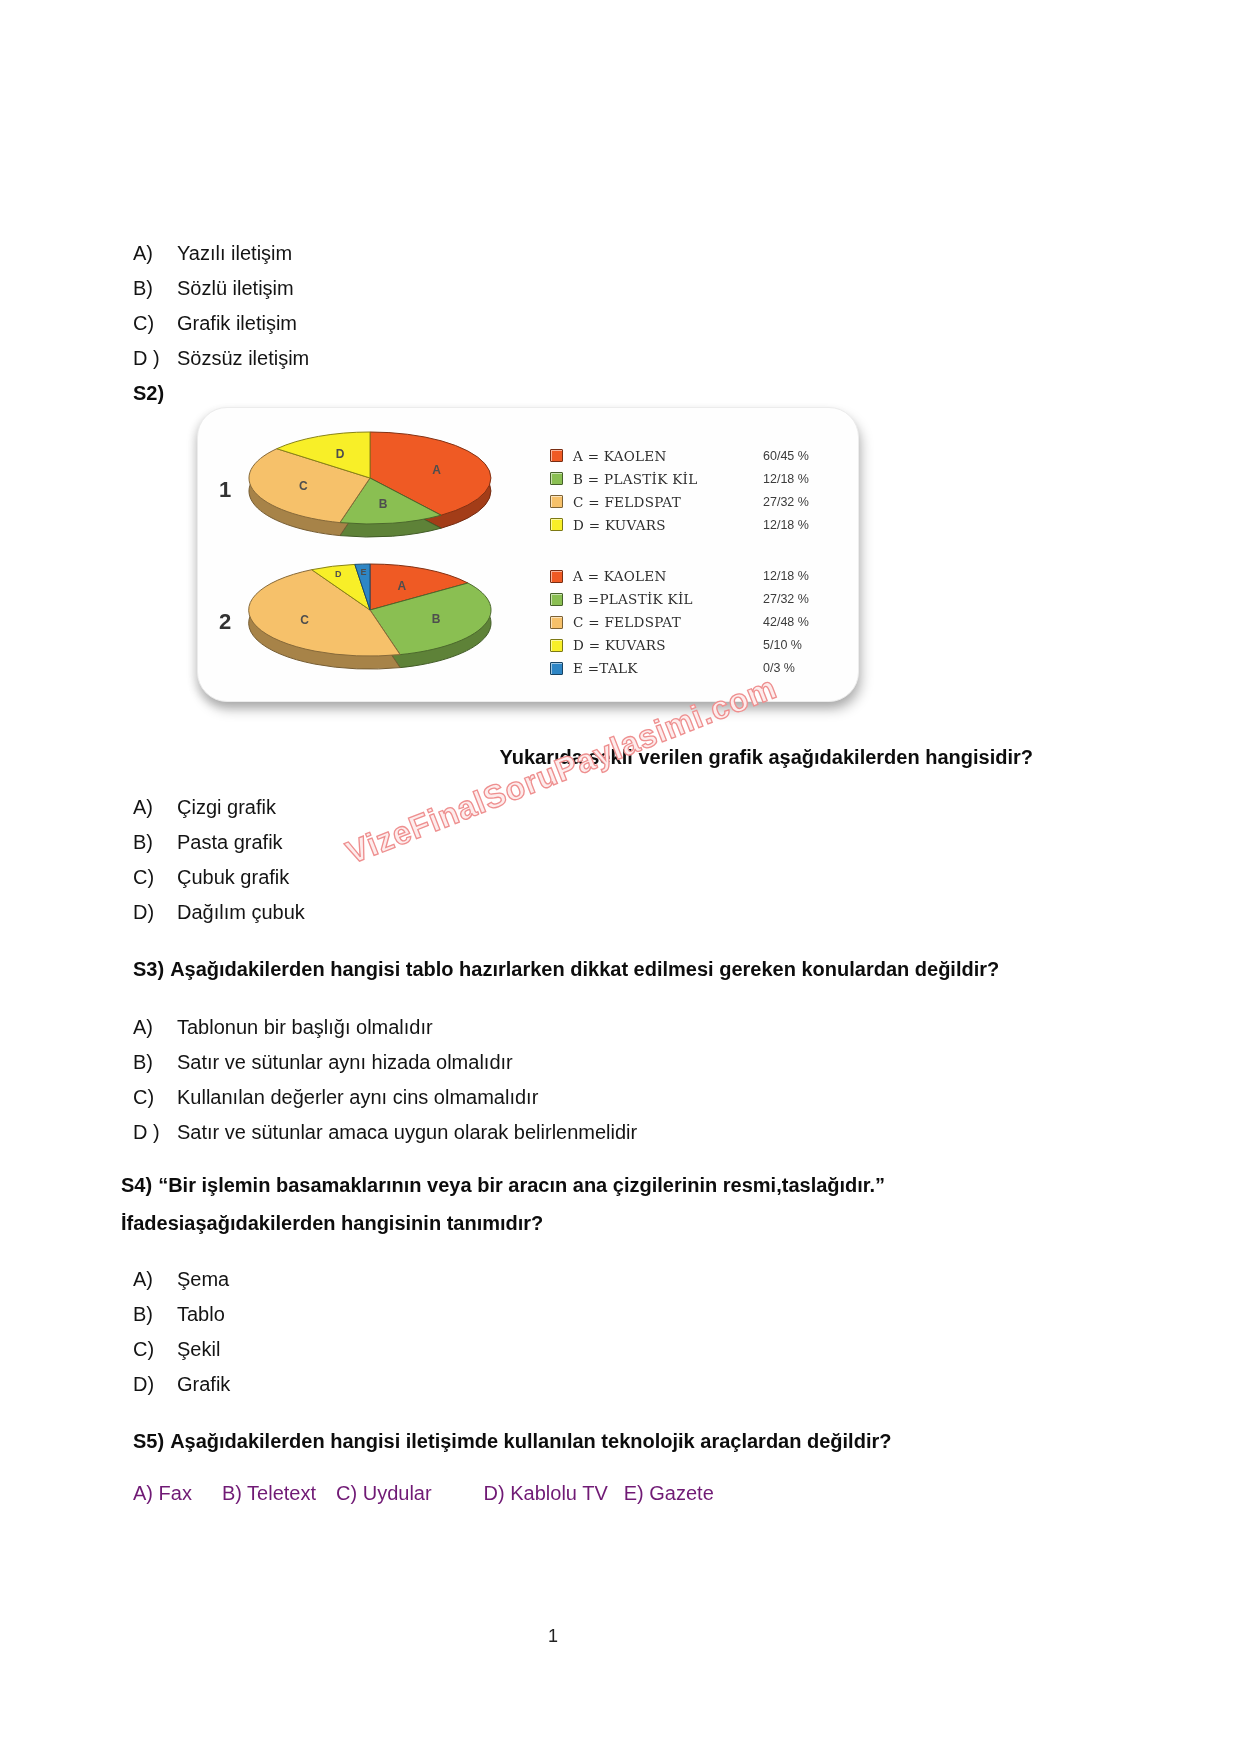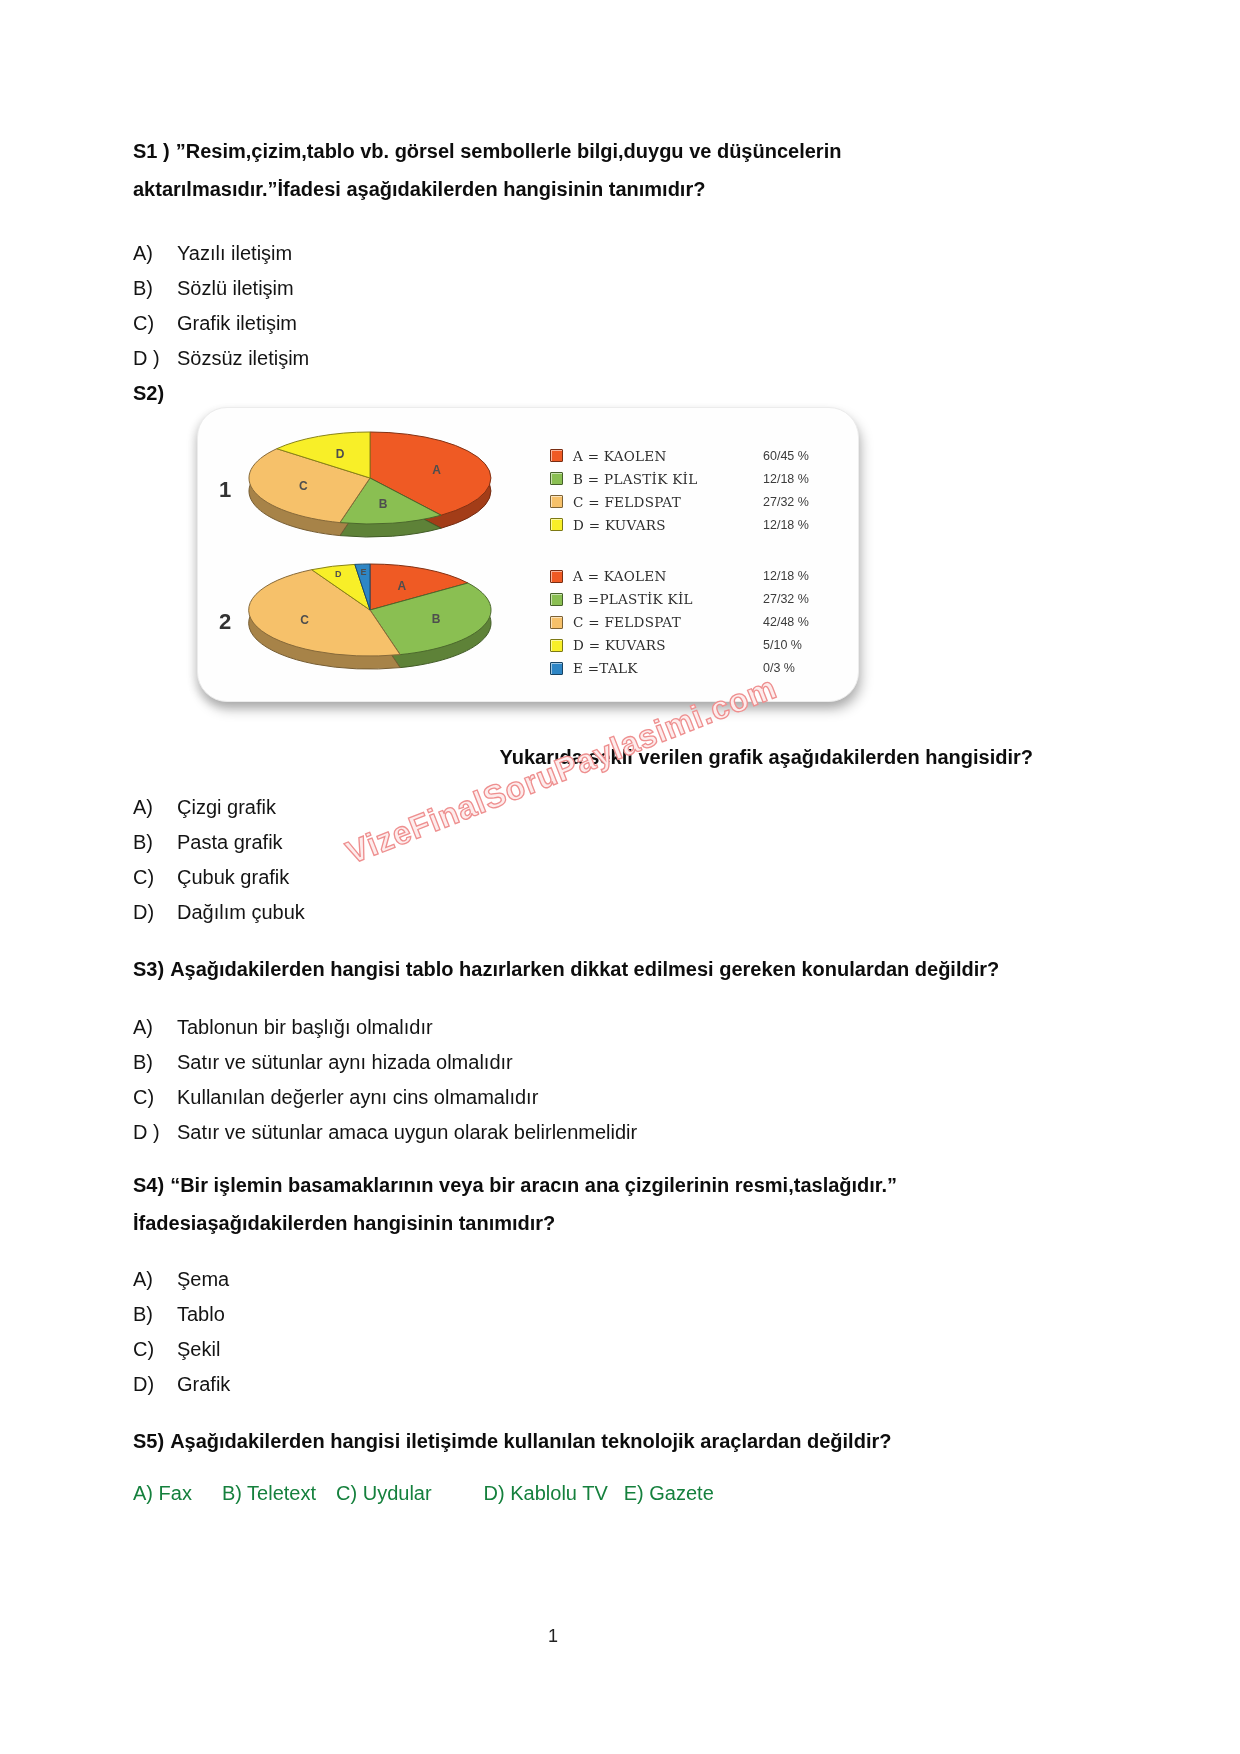--- a/index.html
+++ b/index.html
@@ -18,21 +18,21 @@
   }
   .qlabel{font-weight:bold;margin-right:6px;}
   .options{position:absolute;left:133px;}
   .opt-row{
     display:grid;grid-template-columns:44px auto;
     height:35px;align-items:center;
     font-size:20px;color:#141414;
   }
   .inline-options{
     position:absolute;left:133px;display:flex;align-items:center;
-    font-size:20px;color:#15803d;
+    font-size:20px;color:#701a75;
   }
   .chart-card{
     position:absolute;left:197px;top:407px;width:662px;height:295px;
     background:#fefefe;border:1px solid #ececec;border-radius:30px;
     box-shadow:3px 8px 12px rgba(0,0,0,.25), -3px 4px 8px rgba(0,0,0,.12);
     padding:18px 14px 10px 10px;box-sizing:border-box;
   }
   .chart-row{display:flex;align-items:center;}
   .chart-row + .chart-row{margin-top:4px;}
   .chart-num{
@@ -67,21 +67,20 @@
   .page-number{
     position:absolute;left:533px;top:1626px;width:40px;text-align:center;
     font-size:18px;color:#222;
   }
 </style>
 </head>
 <body>
 
 <div class="page">
 
-  <div class="qtext" style="top:132px;left:133px;width:770px;"><span class="qlabel">S1 )</span><span>”Resim,çizim,tablo vb. görsel sembollerle bilgi,duygu ve düşüncelerin aktarılmasıdır.”İfadesi aşağıdakilerden hangisinin tanımıdır?</span></div>
 
   <div class="options" style="top:236px;">
     <div class="opt-row">
         <span>A)</span>
         <span>Yazılı iletişim</span>
       </div>
     <div class="opt-row">
         <span>B)</span>
         <span>Sözlü iletişim</span>
       </div>
@@ -223,21 +222,21 @@
     <div class="opt-row">
         <span>C)</span>
         <span>Kullanılan değerler aynı cins olmamalıdır</span>
       </div>
     <div class="opt-row">
         <span>D )</span>
         <span>Satır ve sütunlar amaca uygun olarak belirlenmelidir</span>
       </div>
   </div>
 
-  <div class="qtext" style="top:1166px;left:133px;width:840px;"><span class="qlabel">S4)</span><span>“Bir işlemin basamaklarının veya bir aracın ana çizgilerinin resmi,taslağıdır.” İfadesiaşağıdakilerden hangisinin tanımıdır?</span></div>
+  <div class="qtext" style="top:1166px;left:121px;width:840px;"><span class="qlabel">S4)</span><span>“Bir işlemin basamaklarının veya bir aracın ana çizgilerinin resmi,taslağıdır.” İfadesiaşağıdakilerden hangisinin tanımıdır?</span></div>
 
   <div class="options" style="top:1262px;">
     <div class="opt-row">
         <span>A)</span>
         <span>Şema</span>
       </div>
     <div class="opt-row">
         <span>B)</span>
         <span>Tablo</span>
       </div>

